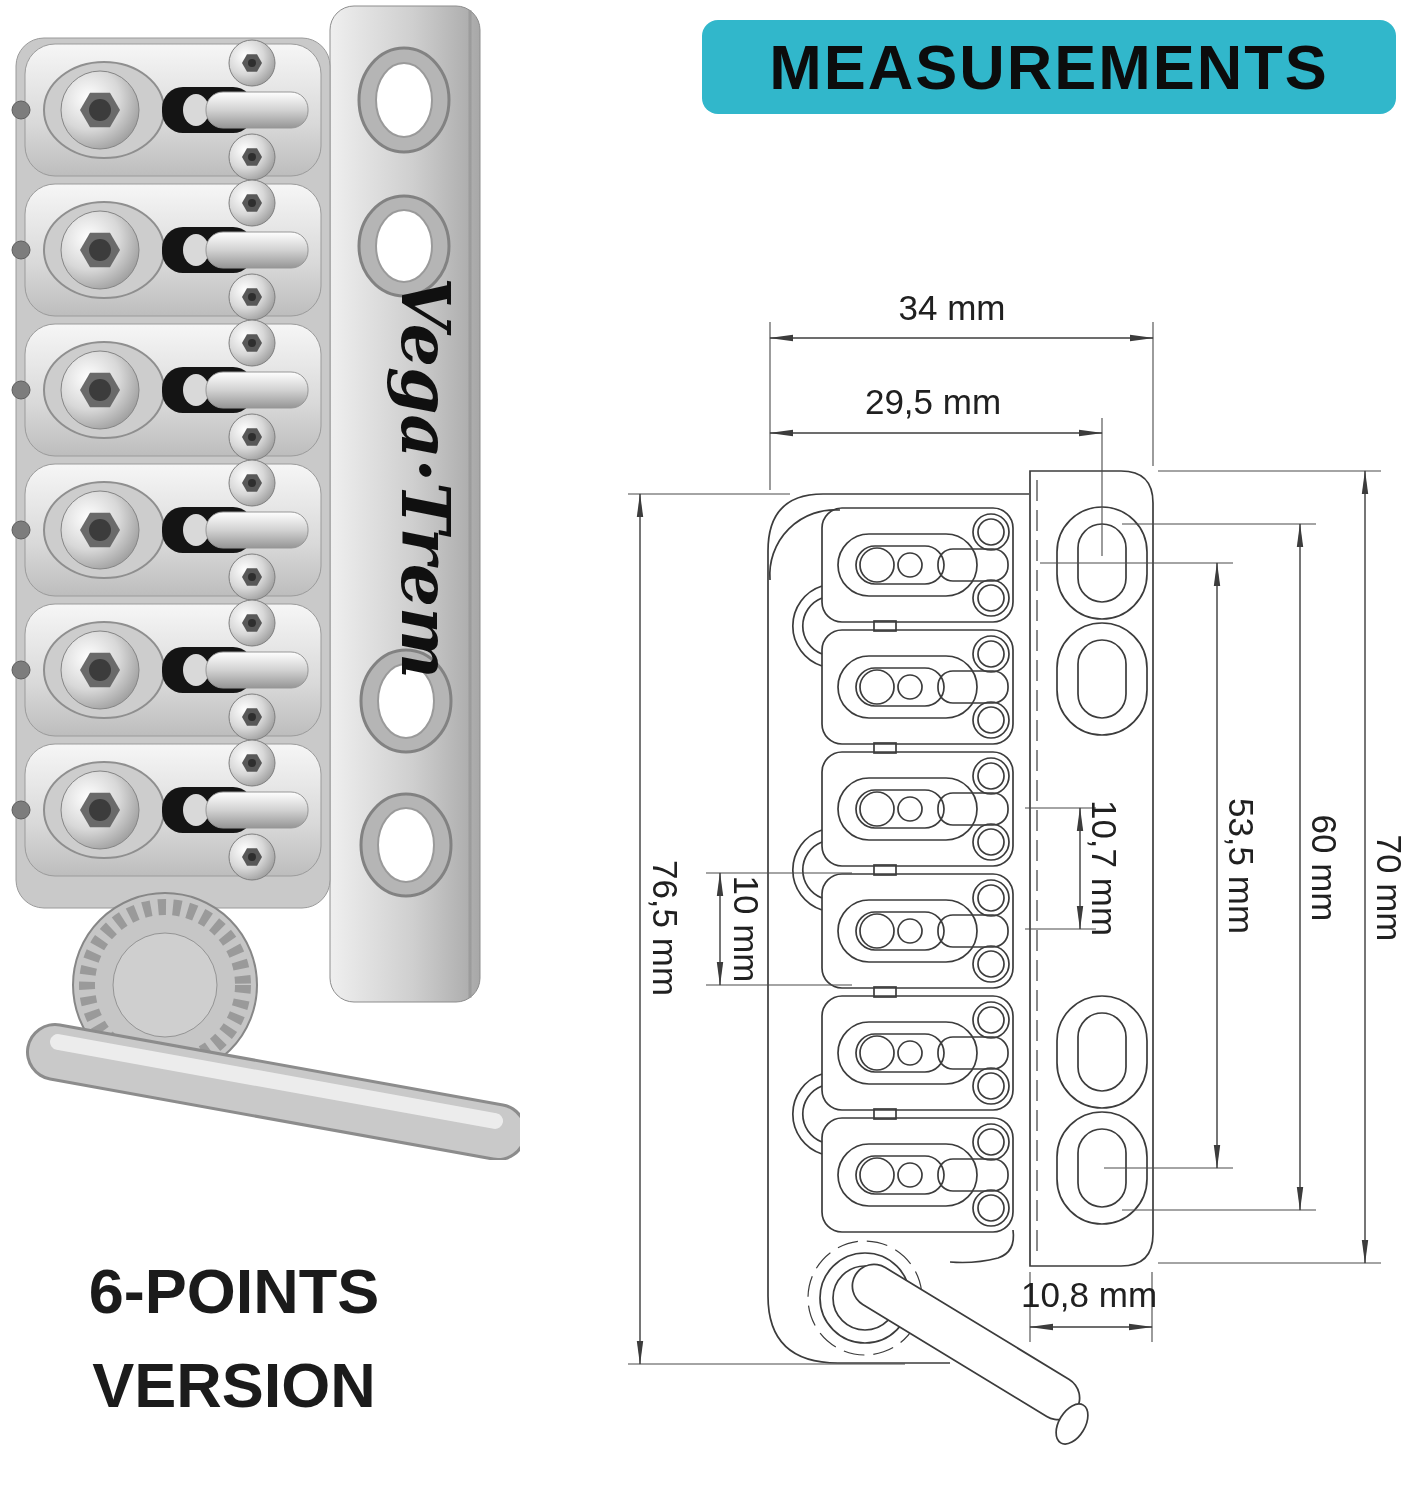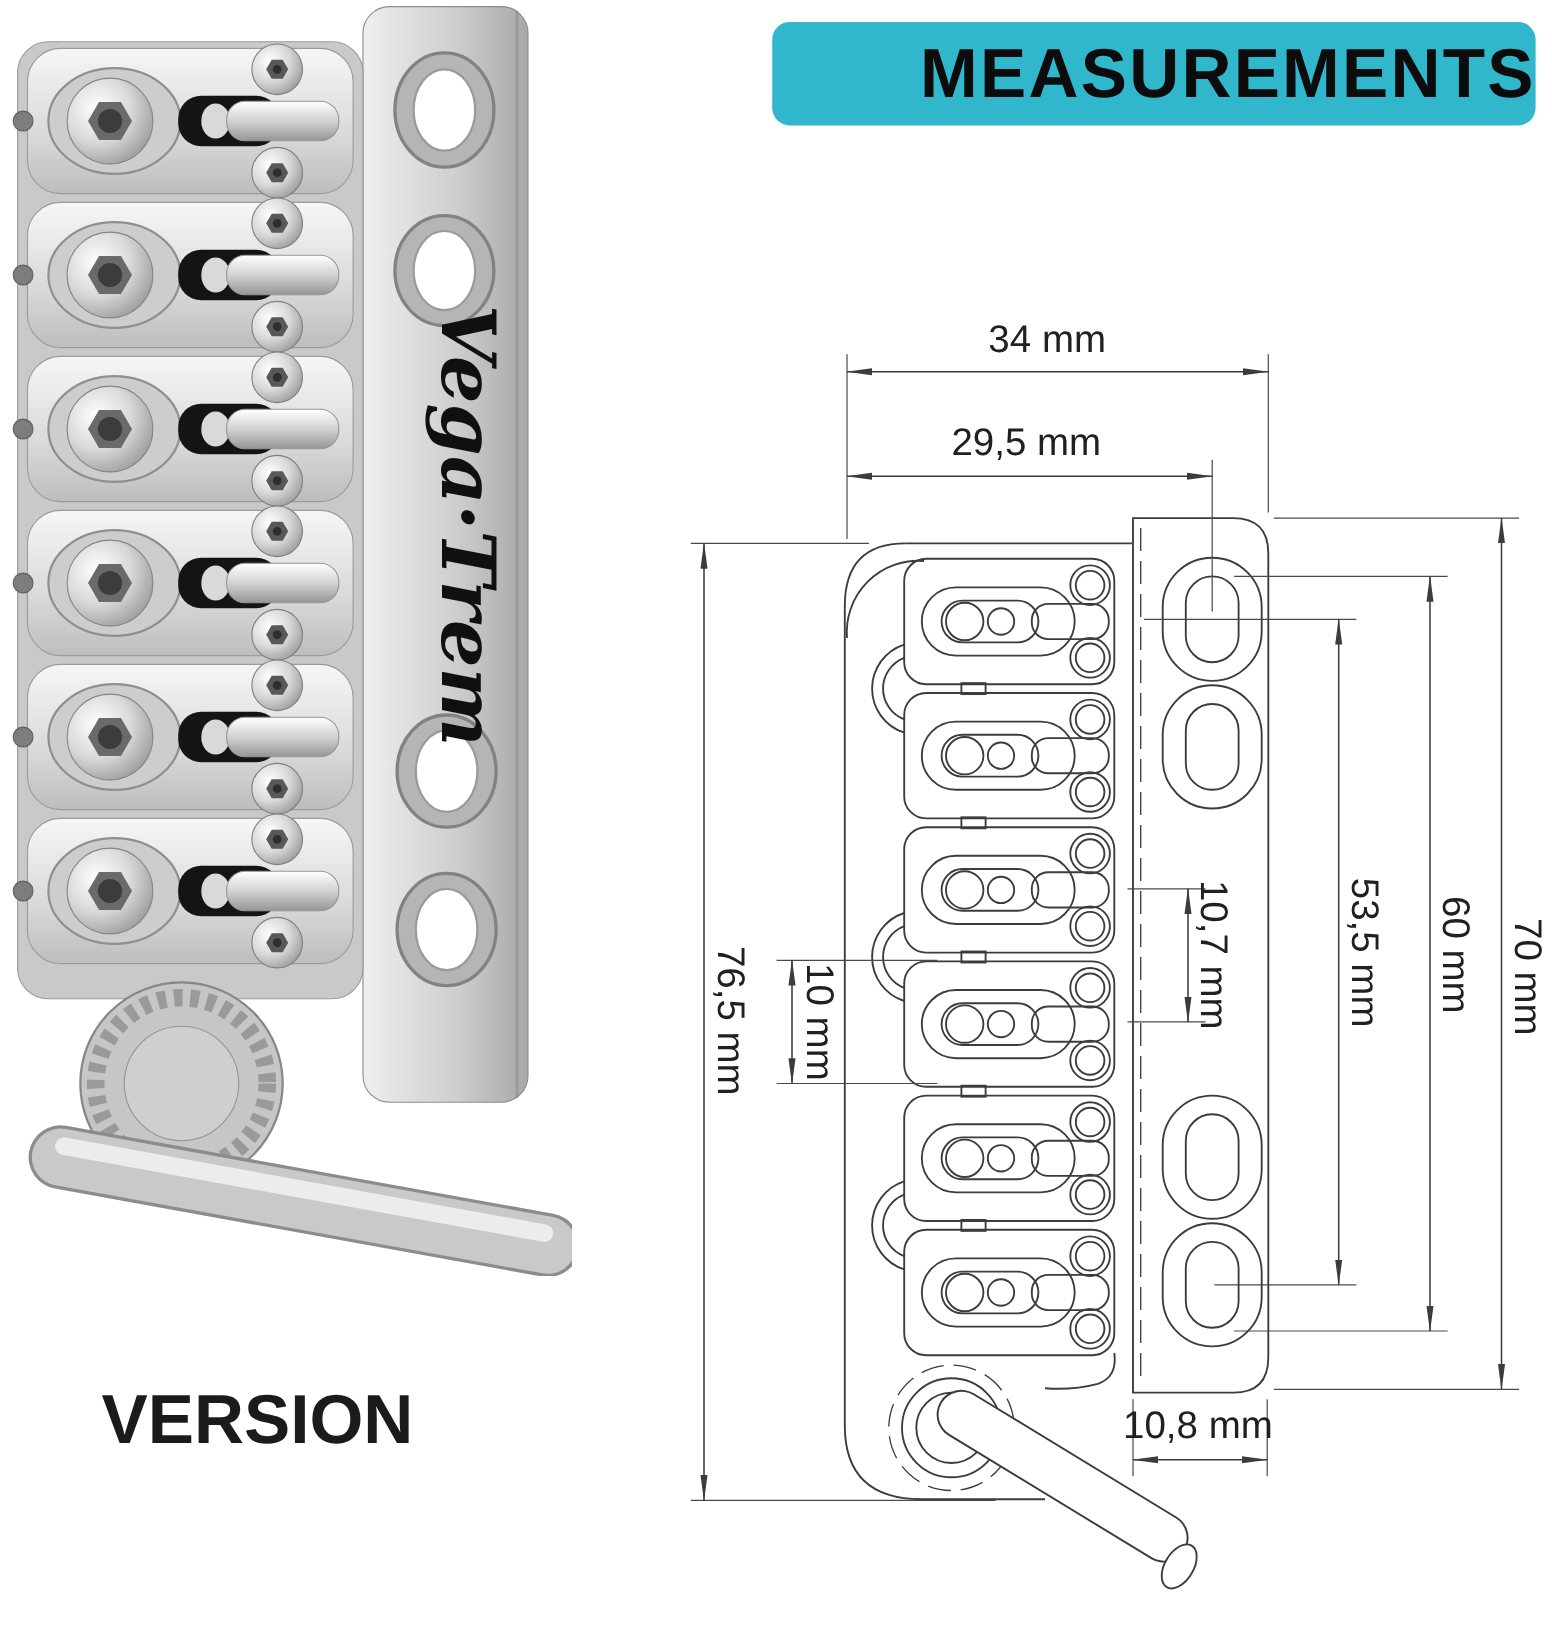--- a/index.html
+++ b/index.html
@@ -1,20 +1,20 @@
 <!DOCTYPE html>
 <html><head>
 <meta charset="utf-8">
 <style>
   html,body{margin:0;padding:0;background:#ffffff;}
   body{width:1411px;height:1500px;position:relative;overflow:hidden;
        font-family:"Liberation Sans",sans-serif;}
   .abs{position:absolute;}
   #badge{left:702px;top:20px;width:694px;height:94px;background:#31b7cb;
-         border-radius:16px;display:flex;align-items:center;justify-content:flex-end;}
+         border-radius:16px;display:flex;align-items:center;justify-content:center;}
   #badge span{font-weight:bold;font-size:63px;letter-spacing:2px;color:#0c0c0c;}
   #caption{left:8px;top:1244px;width:452px;text-align:center;color:#1b1b1b;
            font-weight:bold;font-size:63px;line-height:94px;}
   svg text.dim{font-family:"Liberation Sans",sans-serif;font-size:35px;fill:#202020;}
   svg .ol{stroke:#3c3c3c;stroke-width:1.7;fill:none;}
   svg .olw{stroke:#3c3c3c;stroke-width:1.7;fill:#ffffff;}
   svg .xl{stroke:#4a4a4a;stroke-width:1.1;fill:none;}
   svg .dl{stroke:#3c3c3c;stroke-width:1.4;fill:none;}
   svg .cl{stroke:#3c3c3c;stroke-width:1.2;fill:none;stroke-dasharray:21 9;}
 </style>
@@ -105,20 +105,21 @@
     <circle cx="165" cy="985" r="52" fill="#cfcfcf" stroke="#949494"></circle>
   </g>
   <g>
     <path d="M55,1052 L498,1132" stroke="#8c8c8c" stroke-width="58" stroke-linecap="round" fill="none"></path>
     <path d="M55,1052 L498,1132" stroke="#c9c9c9" stroke-width="52" stroke-linecap="round" fill="none"></path>
     <path d="M58,1042 L495,1121" stroke="#f0f0f0" stroke-width="16" stroke-linecap="round" fill="none" opacity="0.9"></path>
   </g>
 </svg>
 
 <div id="caption" class="abs">
+  <div>6-POINTS</div>
   <div>VERSION</div>
 </div>
 
 <div id="badge" class="abs">
   <span>MEASUREMENTS</span>
 </div>
 
 <svg class="abs" style="left:560px;top:250px" width="851" height="1250" viewBox="560 250 851 1250">
   <defs>
     <marker id="arr" viewBox="0 0 24 8" refX="23" refY="4" markerWidth="24" markerHeight="8" orient="auto-start-reverse" markerUnits="userSpaceOnUse">

